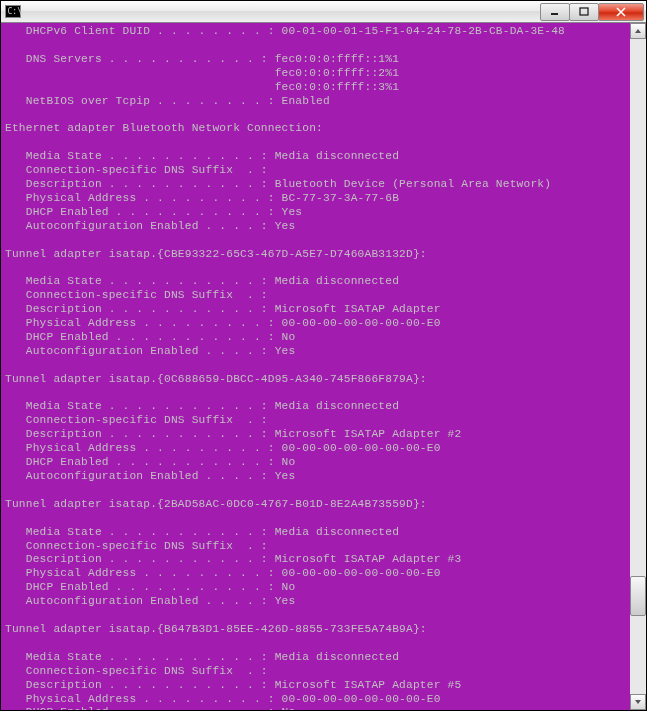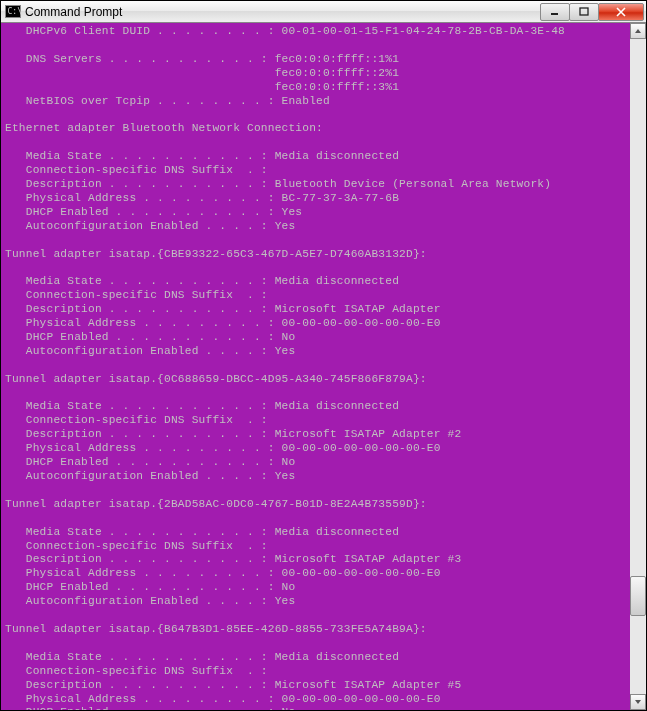--- a/index.html
+++ b/index.html
@@ -115,21 +115,20 @@
 <body>
 
 <div class="window">
   <div class="titlebar">
     <span class="icon">
       <svg width="16" height="16" viewBox="0 0 16 16">
         <rect x="0.5" y="1.5" width="15" height="12" fill="#000" stroke="#888"></rect>
         <text x="2.5" y="10" font-size="8" fill="#ccc" font-family="monospace">C:\</text>
       </svg>
     </span>
-    <span class="title">Command Prompt</span>
     <div class="winbtns">
       <div class="winbtn min">
         <svg width="10" height="10">
             <line x1="1" y1="7" x2="8" y2="7" stroke="#222" stroke-width="2"></line>
           </svg>
       </div>
       <div class="winbtn max">
         <svg width="10" height="10">
             <rect x="1" y="1" width="8" height="7" fill="none" stroke="#222" stroke-width="1.3"></rect>
           </svg>

